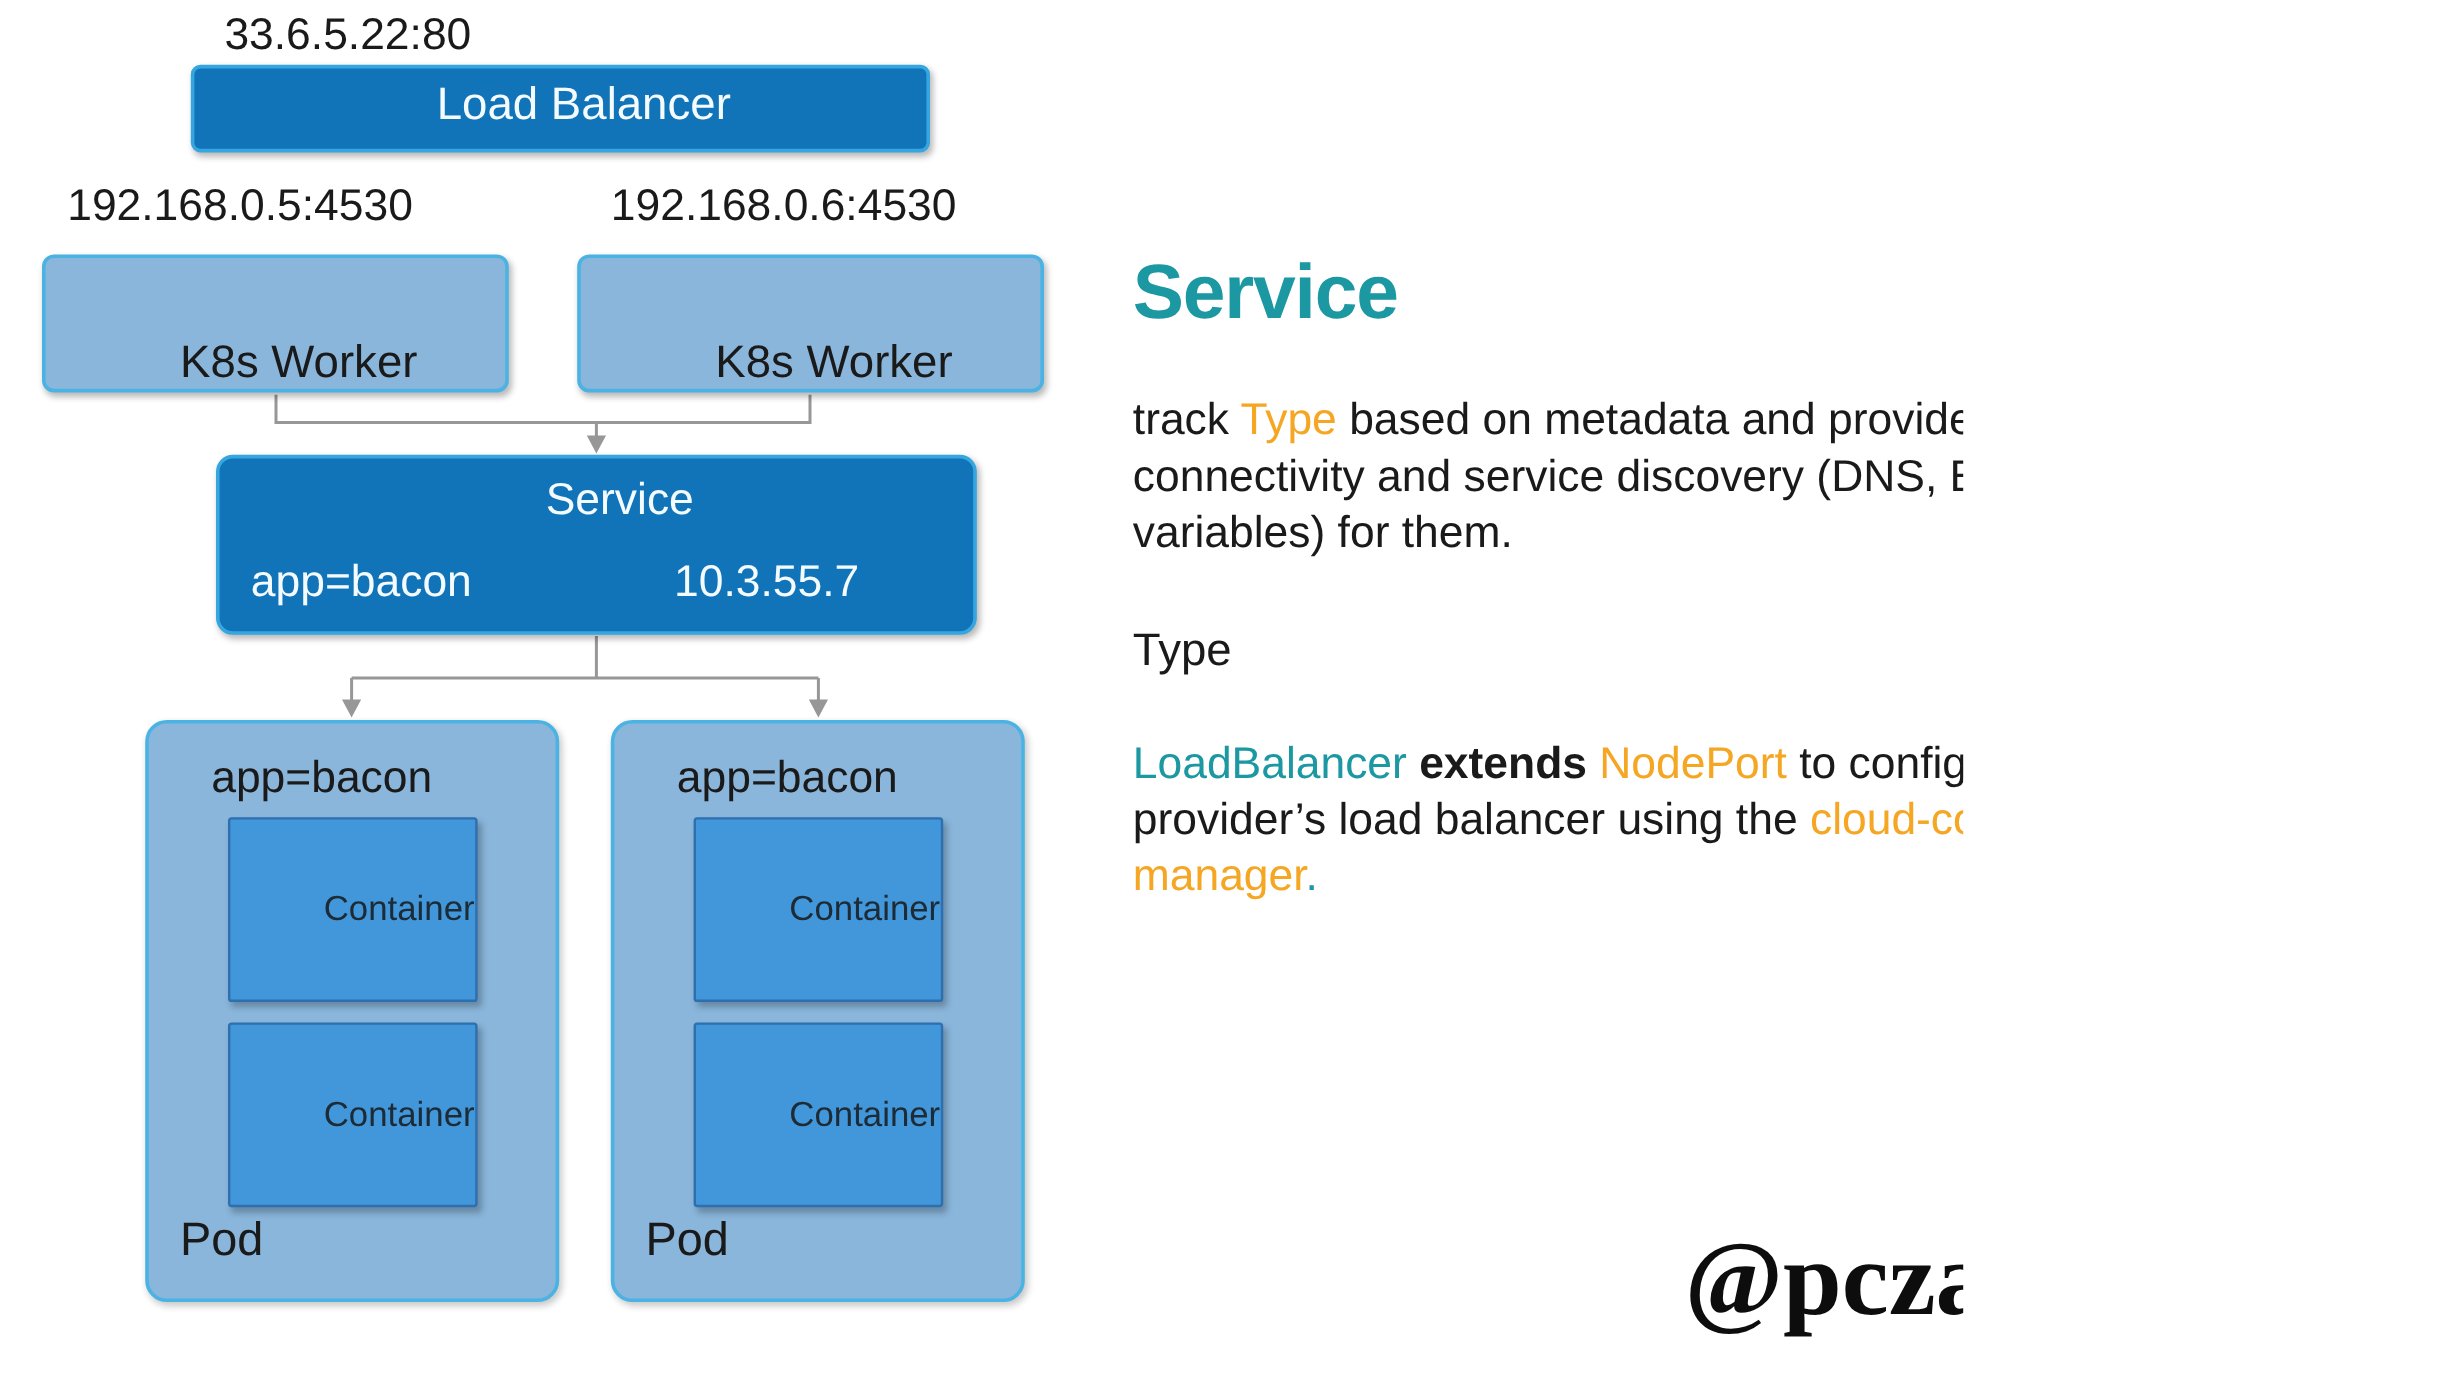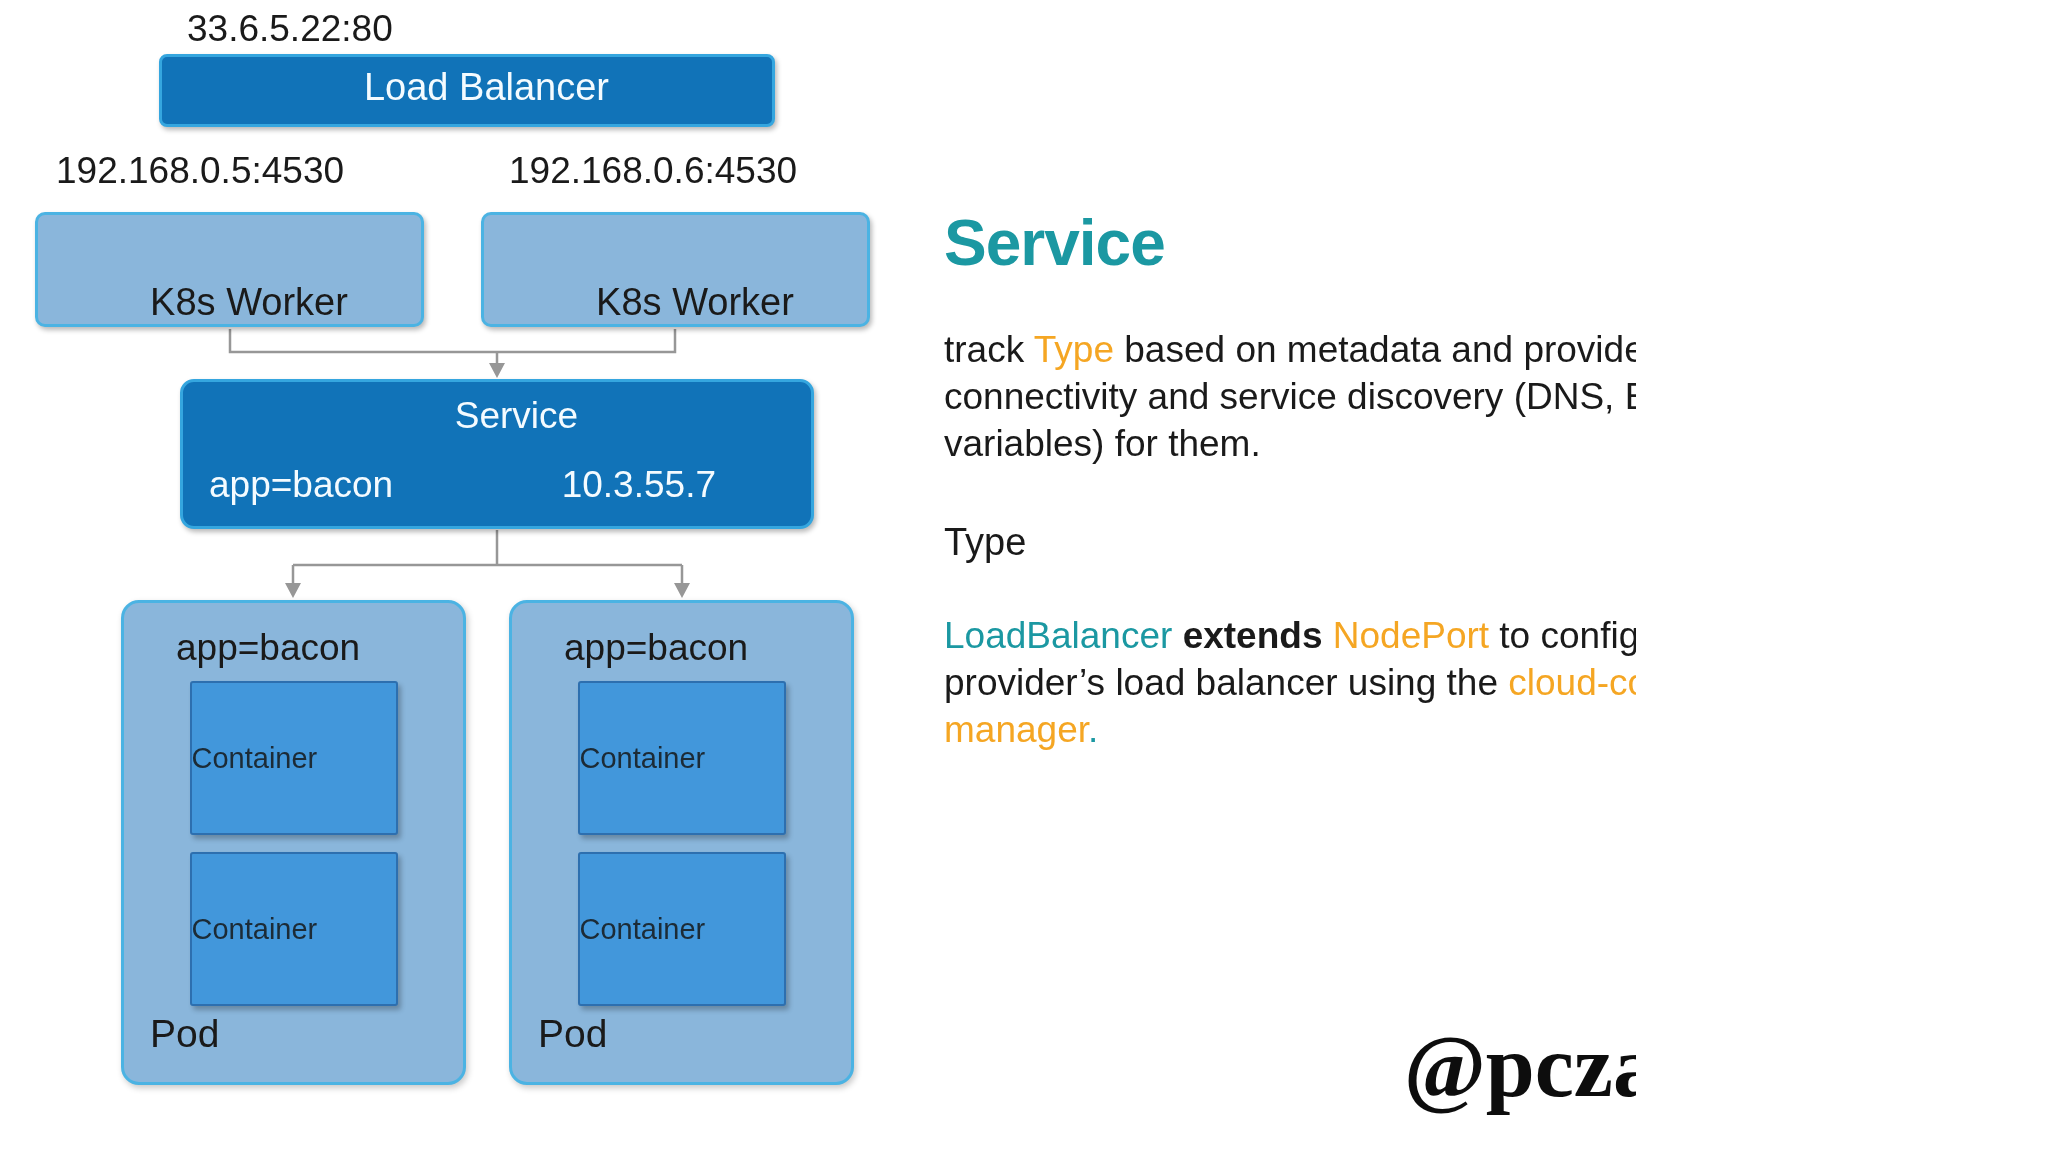--- a/index.html
+++ b/index.html
@@ -43,21 +43,21 @@
   .pod{position:absolute;top:600px;width:345px;height:485px;border-radius:18px;
        background:var(--box-light);border:3px solid var(--box-light-border);
        box-shadow:2px 3px 6px rgba(0,0,0,0.22);color:var(--text);}
   .pod1{left:121px;}
   .pod2{left:509px;}
   .pod-selector{padding:24px 0 0 52px;font-size:37px;}
   .containerbox{position:absolute;left:50%;transform:translateX(-50%);
        width:208px;height:154px;background:var(--container-fill);
        border:2px solid var(--container-border);border-radius:3px;
        box-shadow:3px 4px 5px rgba(0,0,0,0.25);
-       display:flex;align-items:center;justify-content:flex-start;
+       display:flex;align-items:center;justify-content:flex-end;
        font-size:29px;color:#1c2b36;}
   .c-top{top:78px;}
   .c-bottom{top:249px;}
   .pod-label{position:absolute;left:26px;bottom:26px;font-size:39px;}
 
   .content-title{position:absolute;left:944px;top:206px;font-size:64px;font-weight:bold;
                  color:var(--teal);letter-spacing:-1px;}
   .para{position:absolute;color:var(--text);font-size:37px;line-height:47px;}
   .intro{left:944px;top:326px;width:830px;}
   .type-heading{position:absolute;left:944px;top:521px;font-size:38px;font-weight:normal;color:var(--text);}

